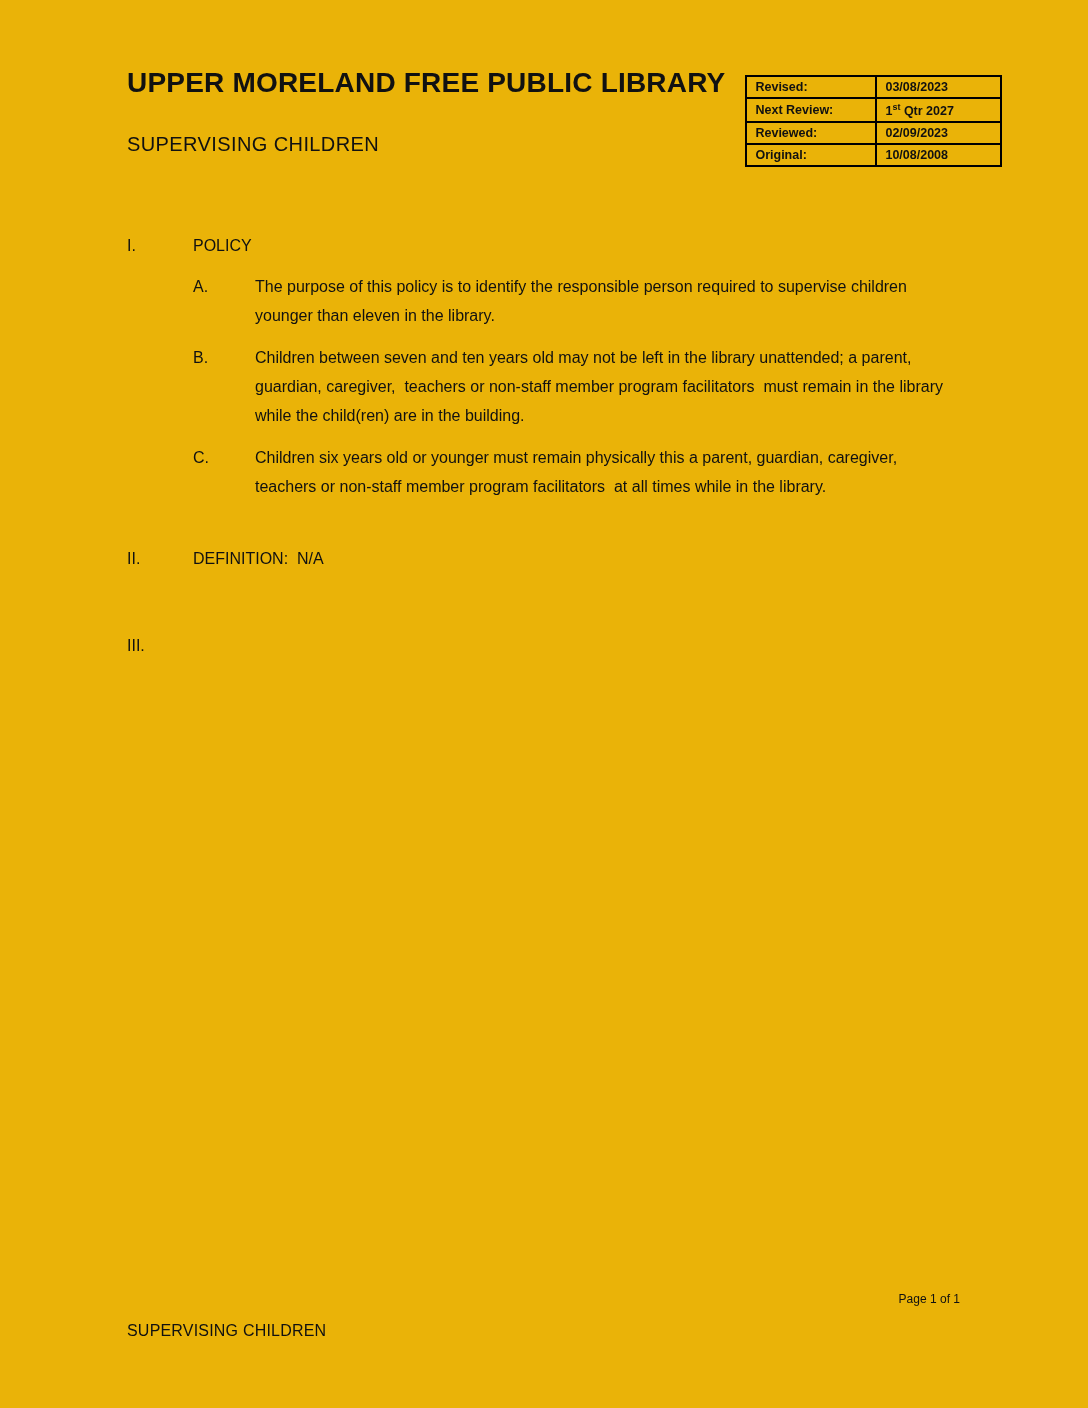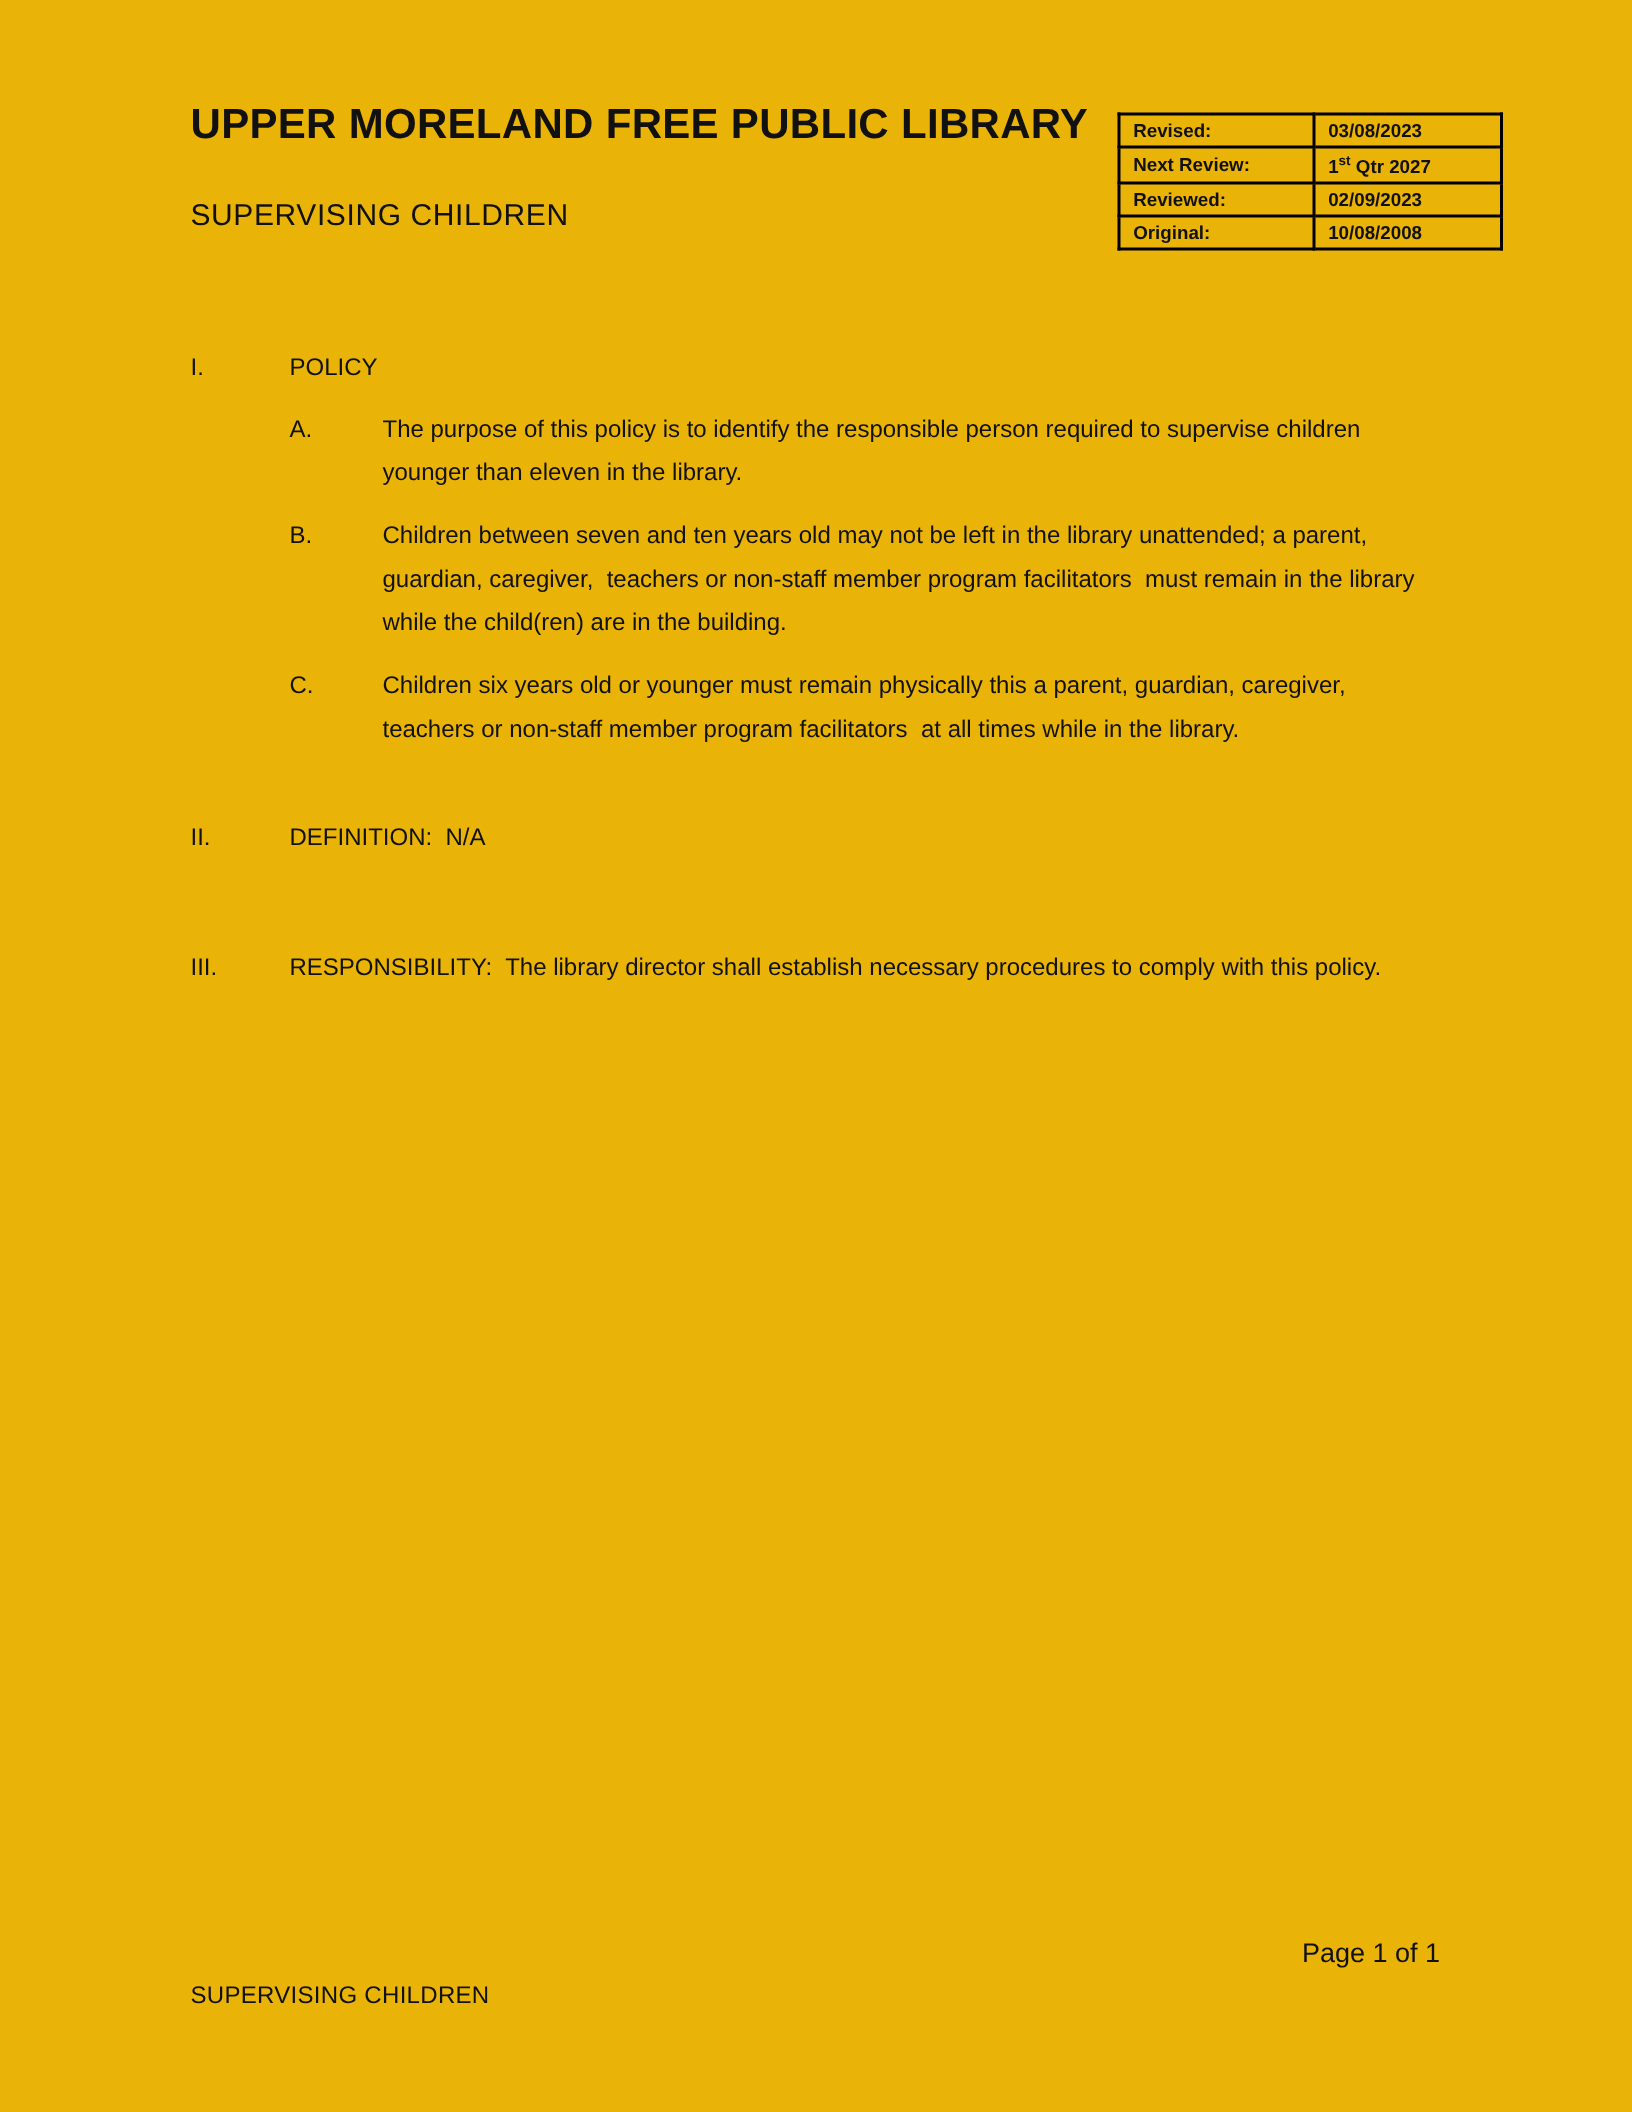--- a/index.html
+++ b/index.html
@@ -88,21 +88,21 @@
     white-space: pre-wrap;
   }
   .section-policy { margin-bottom: 43px; }
   .section-definition { margin-bottom: 58px; }
 
   
   .footer-page {
     position: absolute;
     top: 1292px;
     right: 128px;
-    font-size: 18px;
+    font-size: 12px;
   }
   .footer-docname {
     position: absolute;
     top: 1322px;
     left: 127px;
     font-size: 16px;
     letter-spacing: 0.2px;
   }
 </style>
 </head>
@@ -164,21 +164,20 @@
     <div class="section section-definition">
       <div class="section-head">
         <span class="numeral">II.</span>
         <span class="heading">DEFINITION:  N/A</span>
       </div>
     </div>
 
     <div class="section section-responsibility">
       <div class="section-head">
         <span class="numeral">III.</span>
-        <span class="heading">RESPONSIBILITY:  The library director shall establish necessary procedures to comply with this policy.</span>
       </div>
     </div>
 
   </div>
 
   <div class="footer-page">Page 1 of 1</div>
   <div class="footer-docname">SUPERVISING CHILDREN</div>
 
 </div>
 

